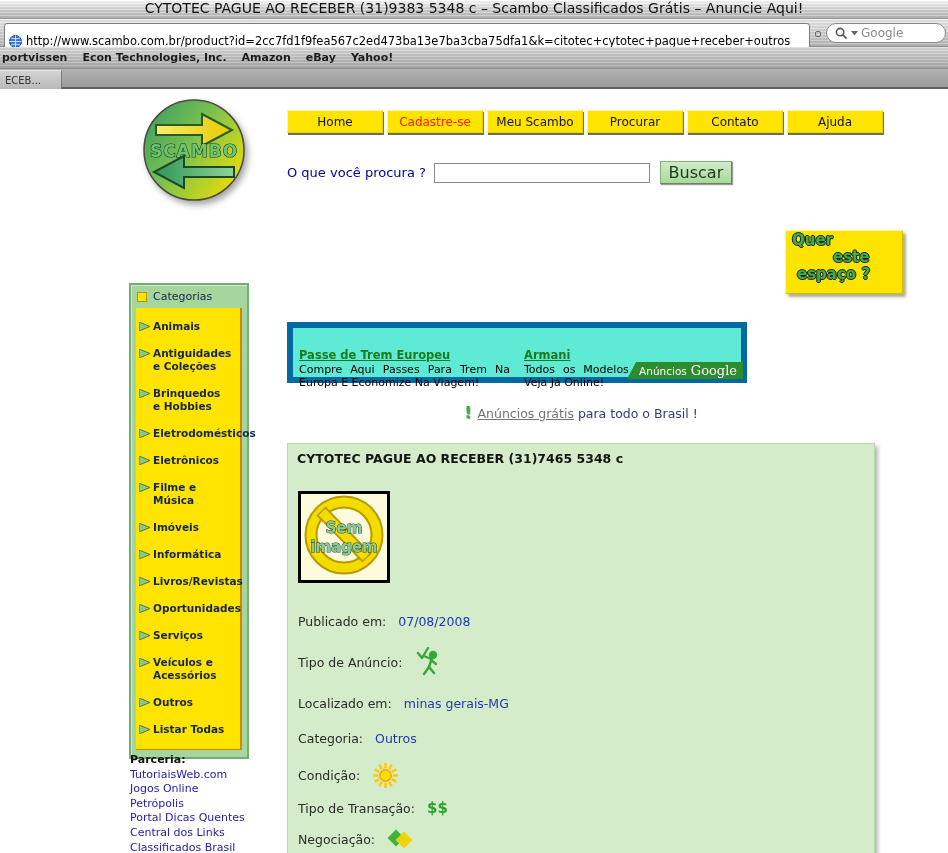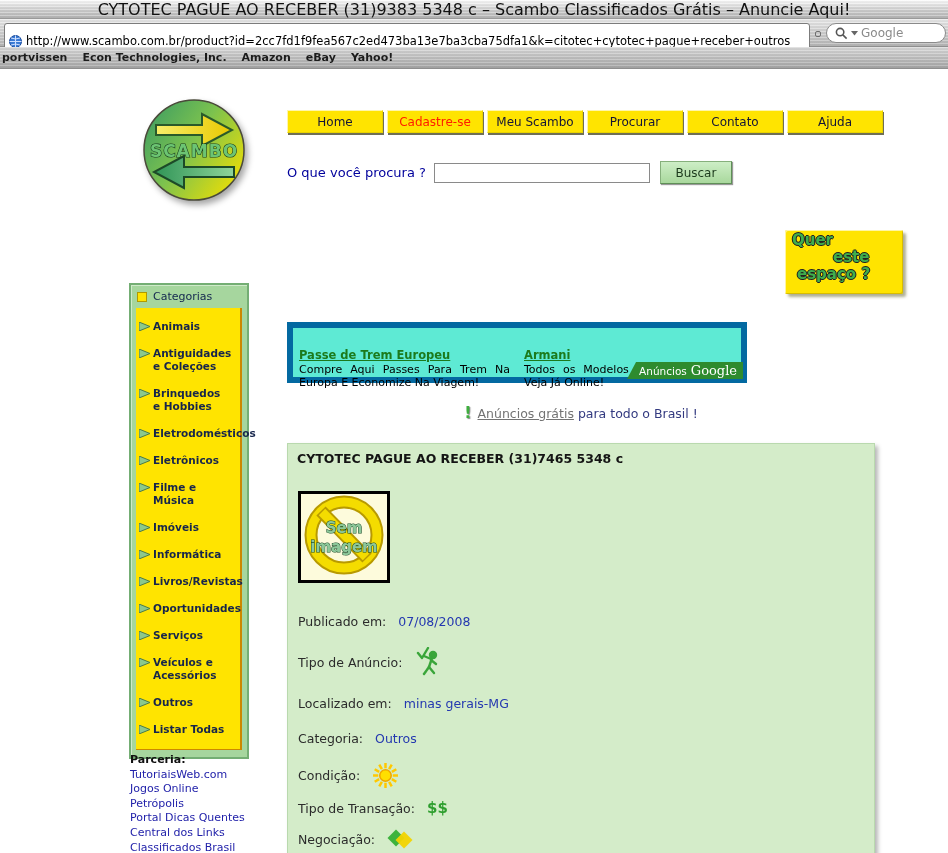--- a/index.html
+++ b/index.html
@@ -5,22 +5,22 @@
   * { margin:0; padding:0; box-sizing:border-box; }
   body { font-family:"DejaVu Sans","Liberation Sans",sans-serif; background:#fff; }
   .screen { position:relative; width:948px; height:853px; overflow:hidden; background:#fff; }
 
   
   .titlebar{
     position:absolute; top:0; left:0; width:948px; height:19px;
     background:
       repeating-linear-gradient(180deg, rgba(255,255,255,.28) 0 1px, rgba(0,0,0,.04) 1px 3px),
       linear-gradient(180deg,#fdfdfd,#cfcfcf 55%,#b6b6b6);
-    display:flex; align-items:center; justify-content:center;
-    font-size:16px; color:#111; border-bottom:1px solid #9a9a9a;
+    display:flex; justify-content:center;
+    font-size:14px; color:#111; border-bottom:1px solid #9a9a9a;
   }
   .urlbar{
     position:absolute; top:19px; left:0; width:948px; height:28px;
     background:
       repeating-linear-gradient(180deg, rgba(255,255,255,.2) 0 1px, rgba(0,0,0,.05) 1px 3px),
       linear-gradient(180deg,#ececec,#b9b9b9);
     border-bottom:1px solid #8f8f8f;
   }
   .url-field{
     position:absolute; left:4px; top:4px; width:806px; height:36px;
@@ -77,21 +77,21 @@
 
   .search-row{ position:absolute; left:287px; top:72px; display:flex; align-items:center; }
   .search-label{ font-size:13px; color:#00009c; margin-right:8px; }
   .search-input{ width:216px; height:20px; border:1px solid #8a8a8a; font-size:12px; padding:0 3px;
     font-family:"DejaVu Sans","Liberation Sans",sans-serif; }
   .buscar-btn{
     margin-left:10px; width:72px; height:23px;
     background:linear-gradient(180deg,#cdeec6,#a9d89d);
     border:1px solid #86b07c; border-bottom-color:#5f8f57; border-right-color:#5f8f57;
     box-shadow:1px 1px 1px #999;
-    font-size:12px; color:#1c3a1c; display:flex; align-items:center; justify-content:center; cursor:pointer;
+    font-size:16px; color:#1c3a1c; display:flex; align-items:center; justify-content:center; cursor:pointer;
   }
 
   .quer-badge{
     position:absolute; left:785px; top:141px; width:118px; height:64px;
     background:#ffe400; border-radius:2px;
     box-shadow:inset 1px 1px 0 #fff6a0, inset -1px -1px 0 #d8bc00, 3px 3px 3px rgba(110,110,60,.55);
     font-size:15px; font-weight:bold; color:#3fae4c; line-height:17px; padding-top:2px; cursor:pointer;
     text-shadow:-1px 0 #222,1px 0 #222,0 -1px #222,0 1px #222;
   }
   .quer-badge .l1{ padding-left:7px; }
@@ -196,20 +196,25 @@
   </div>
 
   <div class="bookmarksbar">
     <span>portvissen</span>
     <span>Econ Technologies, Inc.</span>
     <span>Amazon</span>
     <span>eBay</span>
     <span>Yahoo!</span>
   </div>
 
+  <div class="tabbar">
+    <div class="tab">
+      <span>ECEB...</span>
+    </div>
+  </div>
 
   <div class="page">
 
     <div class="logo">
       <svg width="106" height="110" viewBox="0 0 106 110" style="filter:drop-shadow(3px 4px 3px rgba(0,0,0,.35))">
         <defs>
           <linearGradient id="lg" x1="0" y1="0.15" x2="1" y2="0.85">
             <stop offset="0" stop-color="#3f9e62"></stop>
             <stop offset="0.45" stop-color="#7cc24e"></stop>
             <stop offset="1" stop-color="#f4e000"></stop>

